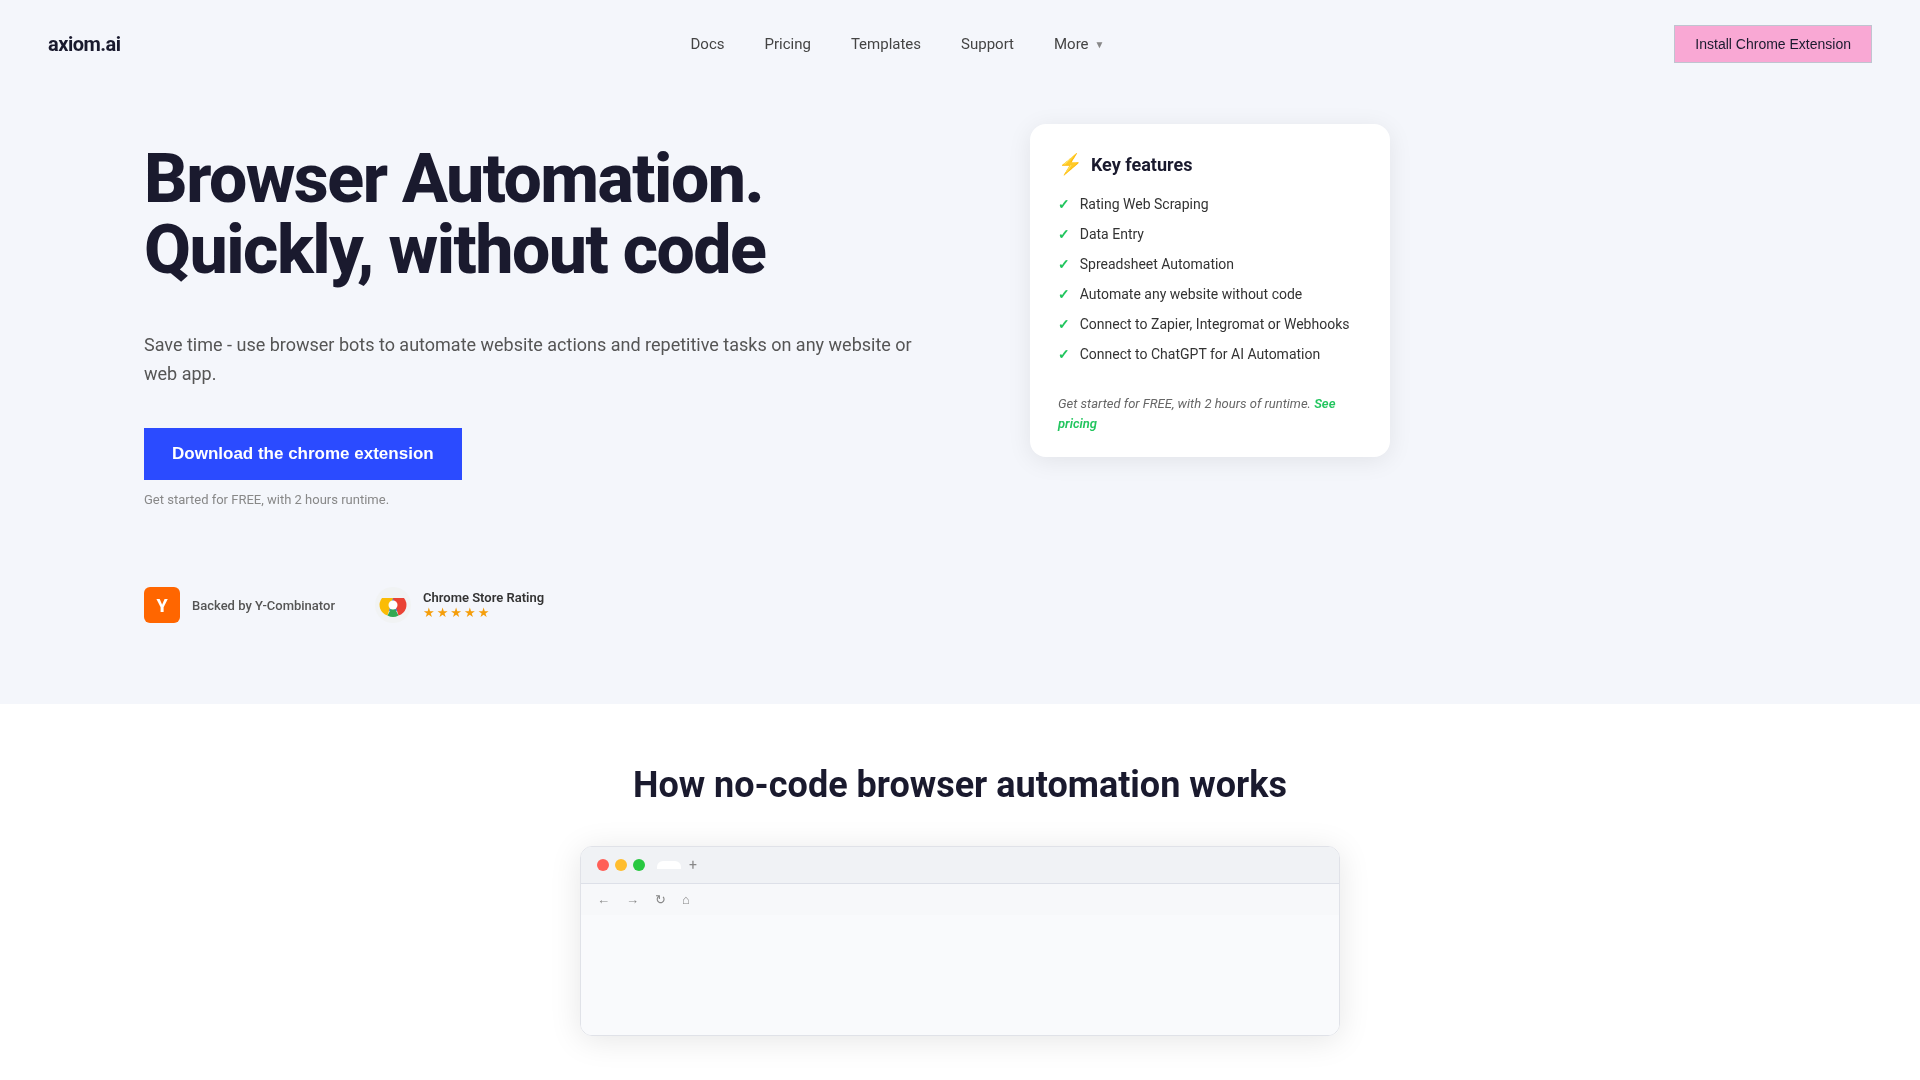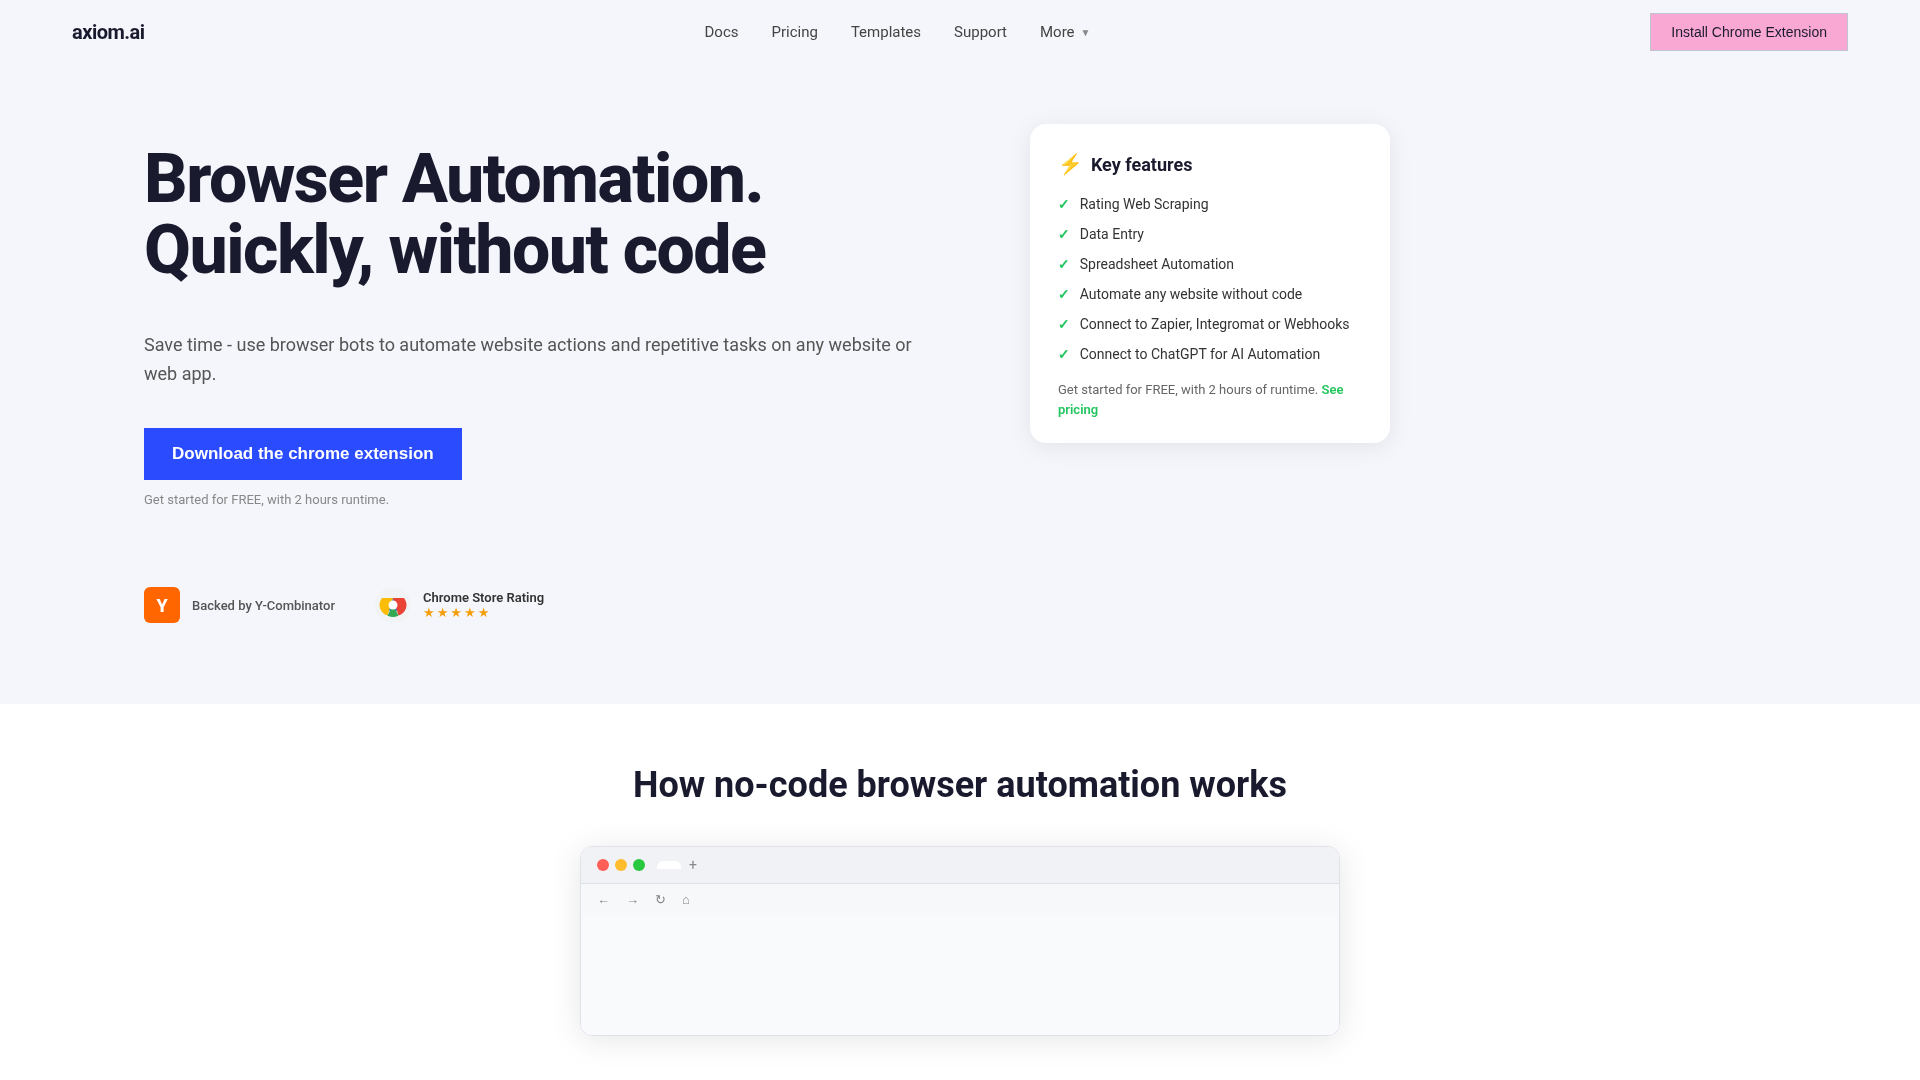--- a/index.html
+++ b/index.html
@@ -8,37 +8,37 @@
       background: #f4f6fb;
       color: #1a1a2e;
       min-height: 1080px;
     }
 
     
     nav {
       display: flex;
       align-items: center;
       justify-content: space-between;
-      padding: 0 72px;
+      padding: 0 48px;
       height: 64px;
       background: #f4f6fb;
       position: sticky;
-      top: 0;
+      top: 12px;
       z-index: 100;
     }
     .nav-logo {
       font-size: 20px;
       font-weight: 700;
       color: #1a1a2e;
       letter-spacing: -0.5px;
     }
     .nav-links {
       display: flex;
       align-items: flex-start;
-      gap: 1px;
+      gap: 8px;
     }
     .nav-link {
       font-size: 15px;
       color: #444;
       padding: 8px 16px;
       border-radius: 6px;
       cursor: pointer;
       text-decoration: none;
       display: flex;
       align-items: center;
@@ -186,24 +186,25 @@
       color: #22c55e;
       font-size: 14px;
       font-weight: 700;
       flex-shrink: 0;
     }
     .feature-text {
       font-size: 14px;
       color: #333;
     }
     .features-footer {
-      margin-top: 18px;
+      margin-top: 32px;
       font-size: 13px;
       color: #666;
       line-height: 1.5;
+      font-style: italic;
     }
     .see-pricing-link {
       color: #22c55e;
       font-weight: 600;
       text-decoration: none;
       cursor: pointer;
     }
 
     
     .how-section {

